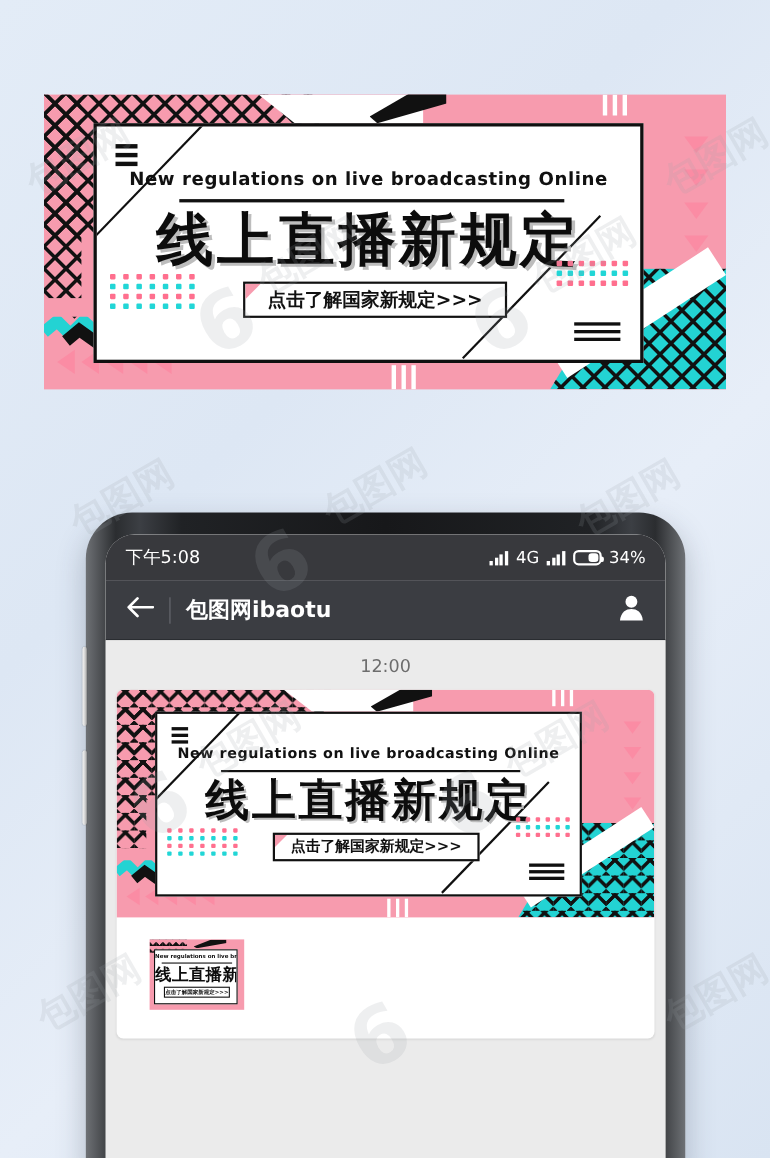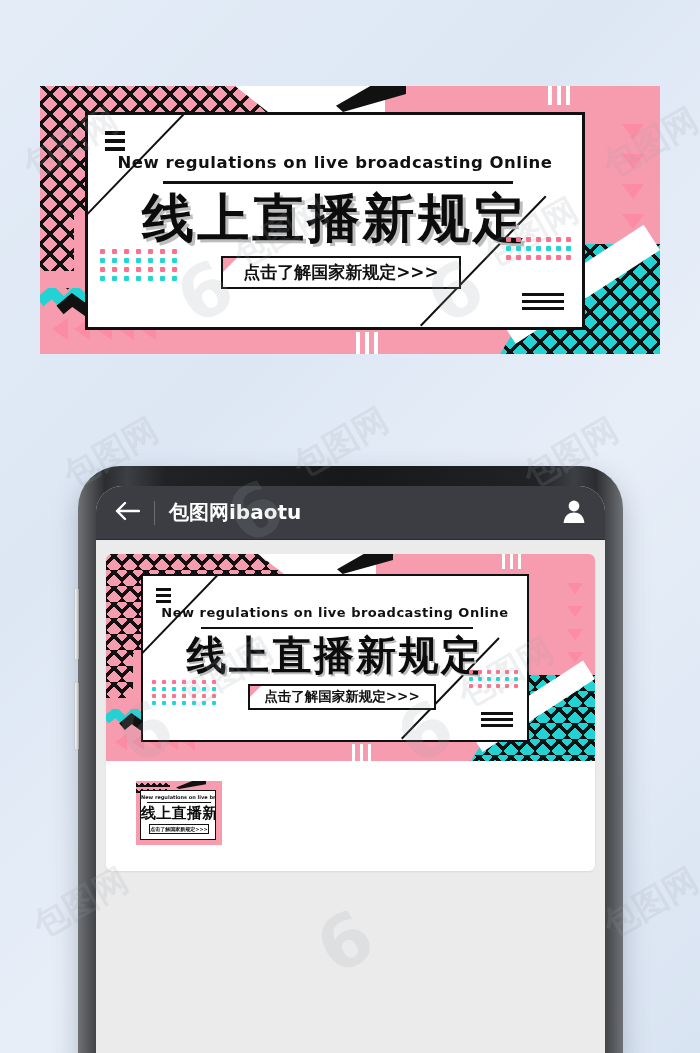--- a/index.html
+++ b/index.html
@@ -336,38 +336,61 @@
   </div>
 </div>
 
 <div id="phone">
   <div class="frame"></div>
   <div class="sidebtn" style="top:122px;height:72px;"></div>
   <div class="sidebtn" style="top:216px;height:68px;"></div>
 
   <div class="screen">
 
+    <div class="statusbar">
+      <div>下午5:08</div>
+      <div class="right">
+        <span class="sig">
+            <i></i>
+            <i></i>
+            <i></i>
+            <i></i>
+          </span>
+        <span style="font-size:15px;">4G</span>
+        <span class="sig">
+            <i></i>
+            <i></i>
+            <i></i>
+            <i></i>
+          </span>
+        <span class="batt">
+            <i></i>
+          </span>
+        <span style="font-size:15px;">34%</span>
+      </div>
+    </div>
 
     <div class="navbar">
       <span class="back">
         <svg width="26" height="20" viewBox="0 0 26 20" fill="none">
           <path d="M11 2 L3 10 L11 18 M3 10 H25" stroke="#fff" stroke-width="2.4" stroke-linecap="round" stroke-linejoin="round"></path>
         </svg>
       </span>
       <span class="divider"></span>
       <span class="title">包图网ibaotu</span>
       <span class="avatar">
         <svg width="26" height="26" viewBox="0 0 26 26">
           <circle cx="13" cy="8" r="5.4" fill="#fff"></circle>
           <path d="M2.6 25 C3.4 17.4 8 14.6 13 14.6 C18 14.6 22.6 17.4 23.4 25 Z" fill="#fff"></path>
         </svg>
       </span>
     </div>
 
     <div class="chat">
+      <div class="ts">12:00</div>
 
       <div class="msgcard">
 
         <div class="banner" style="width:100%;height:207px;">
           <div class="dotfield" style="left:0;top:0;width:195px;height:100px;background-size:16px 16px;"></div>
           <div class="dotfield" style="left:0;top:0;width:27px;height:144px;background-size:16px 16px;"></div>
 
           <div class="whitearrow" style="left:152px;top:0;width:118px;height:20px;clip-path:polygon(0 0,100% 0,100% 100%,22% 100%);"></div>
           <div class="blackedge" style="left:231px;top:-2px;width:56px;height:22px;clip-path:polygon(54% 0,100% 0,100% 36%,10% 100%,0 78%);"></div>
 

